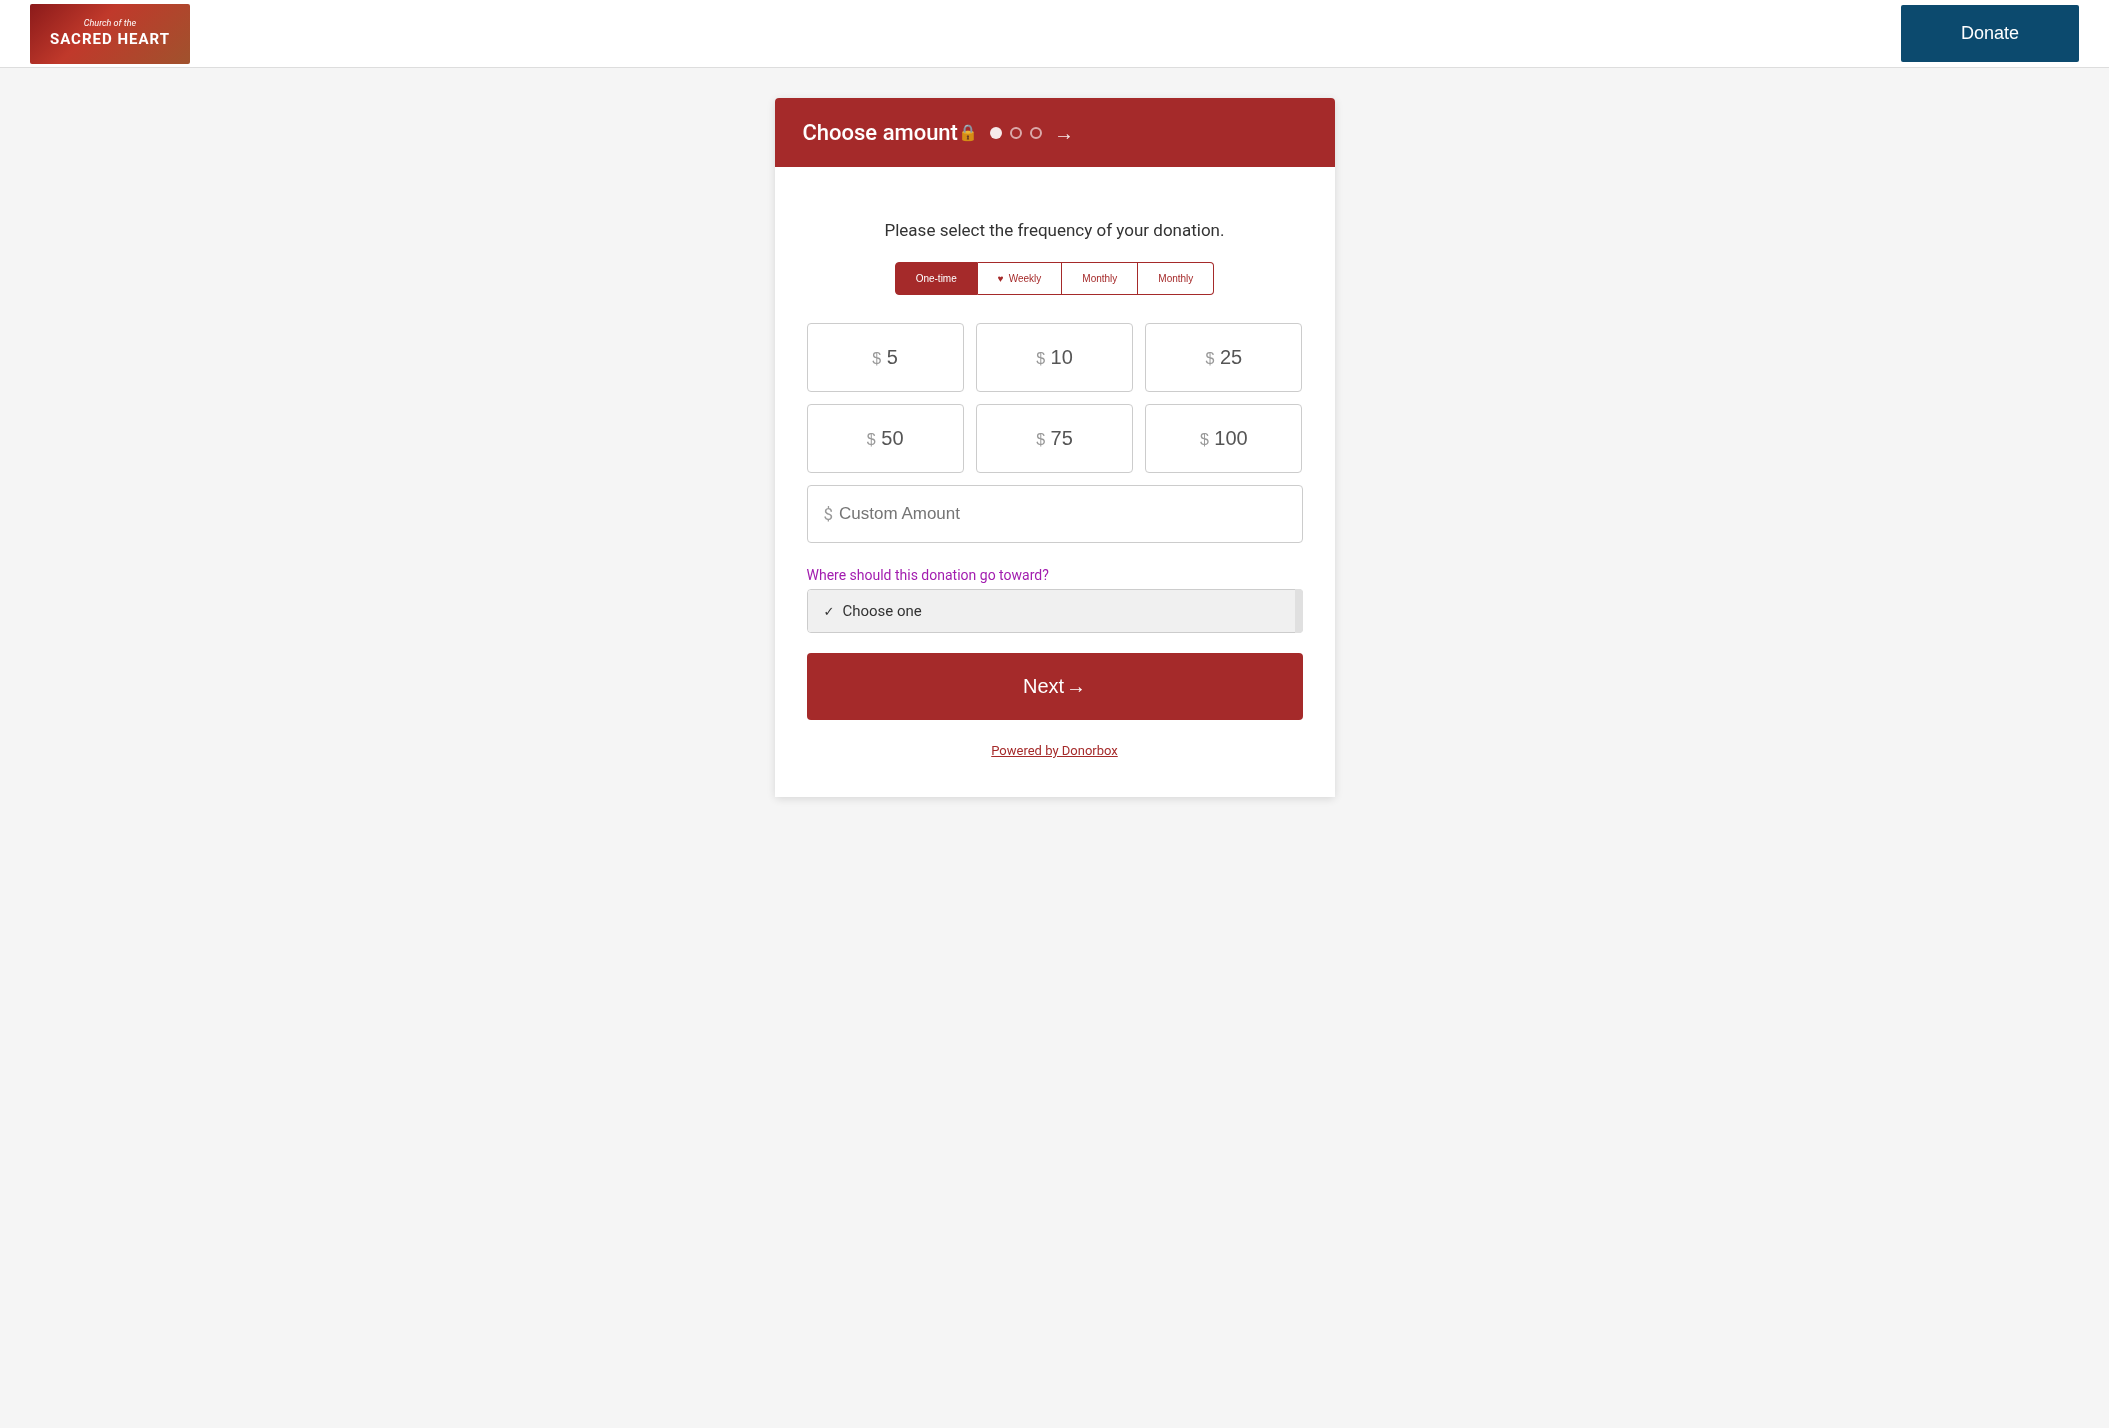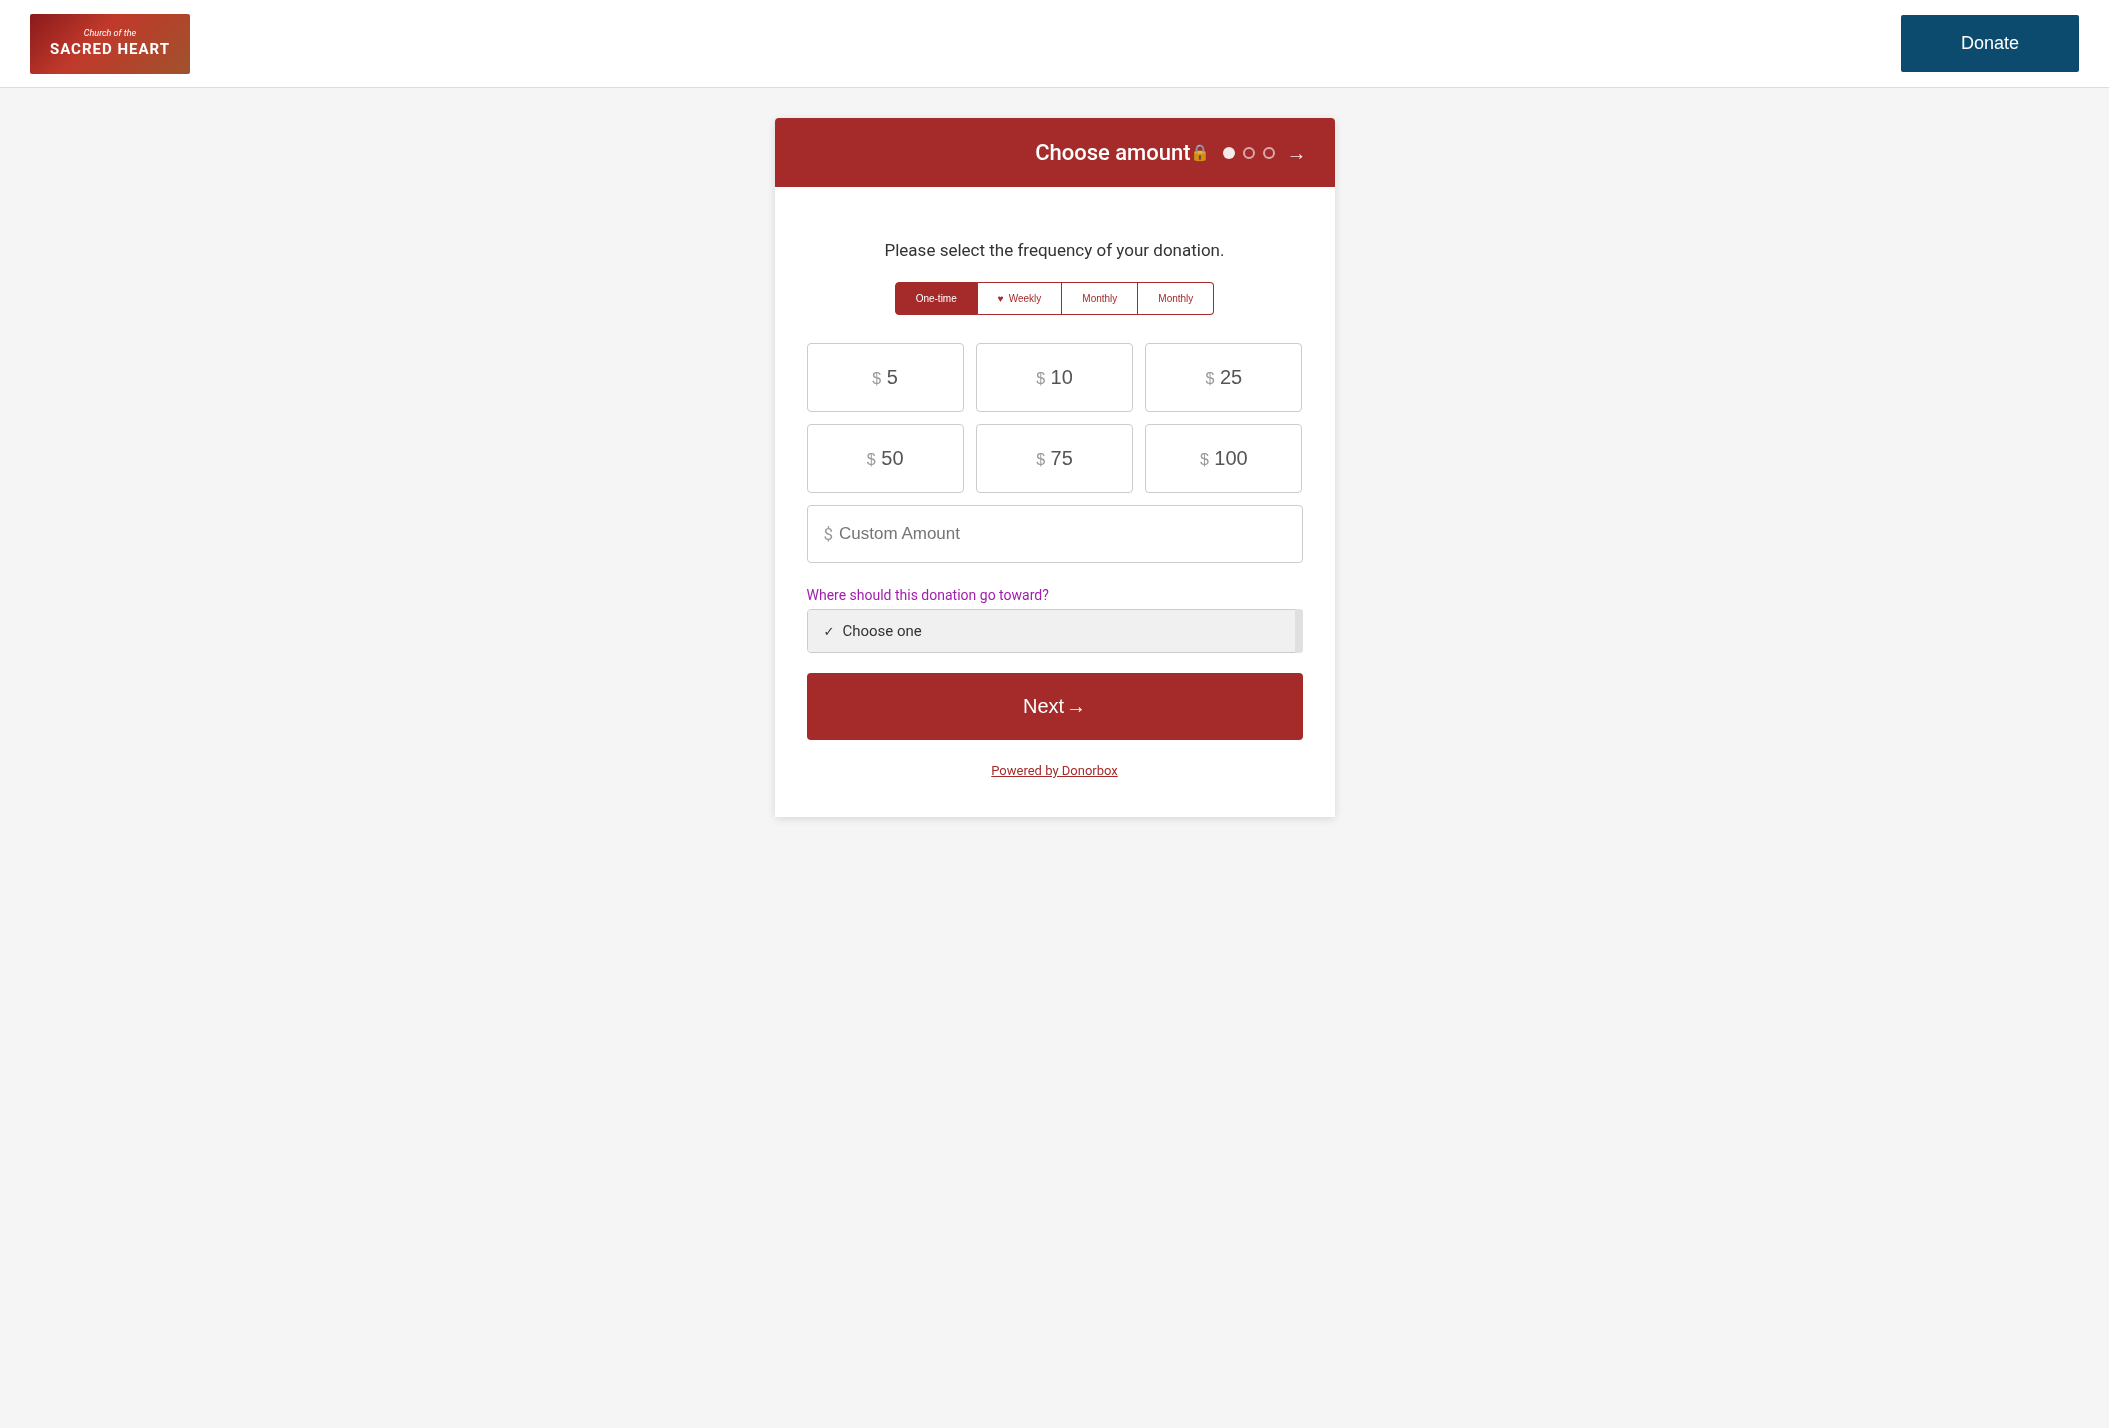--- a/index.html
+++ b/index.html
@@ -10,21 +10,21 @@
     }
 
     
     .header {
       background: #fff;
       display: flex;
       align-items: center;
       justify-content: space-between;
       padding: 10px 30px;
       border-bottom: 1px solid #ddd;
-      height: 88px;
+      height: 68px;
     }
     .logo-container {
       width: 160px;
       height: 60px;
       overflow: hidden;
     }
     .logo-img {
       width: 160px;
       height: 60px;
       background: linear-gradient(135deg, #8B1A1A 0%, #c0392b 40%, #a0522d 100%);
@@ -74,21 +74,21 @@
       overflow: visible;
       box-shadow: 0 2px 8px rgba(0,0,0,0.12);
     }
 
     
     .card-header {
       background: #a52a2a;
       padding: 22px 28px;
       display: flex;
       align-items: center;
-      justify-content: flex-end;
+      justify-content: flex-start;
       border-radius: 4px 4px 0 0;
     }
     .card-title {
       color: white;
       font-size: 22px;
       font-weight: 500;
     }
     .card-header-right {
       display: flex;
       align-items: center;

